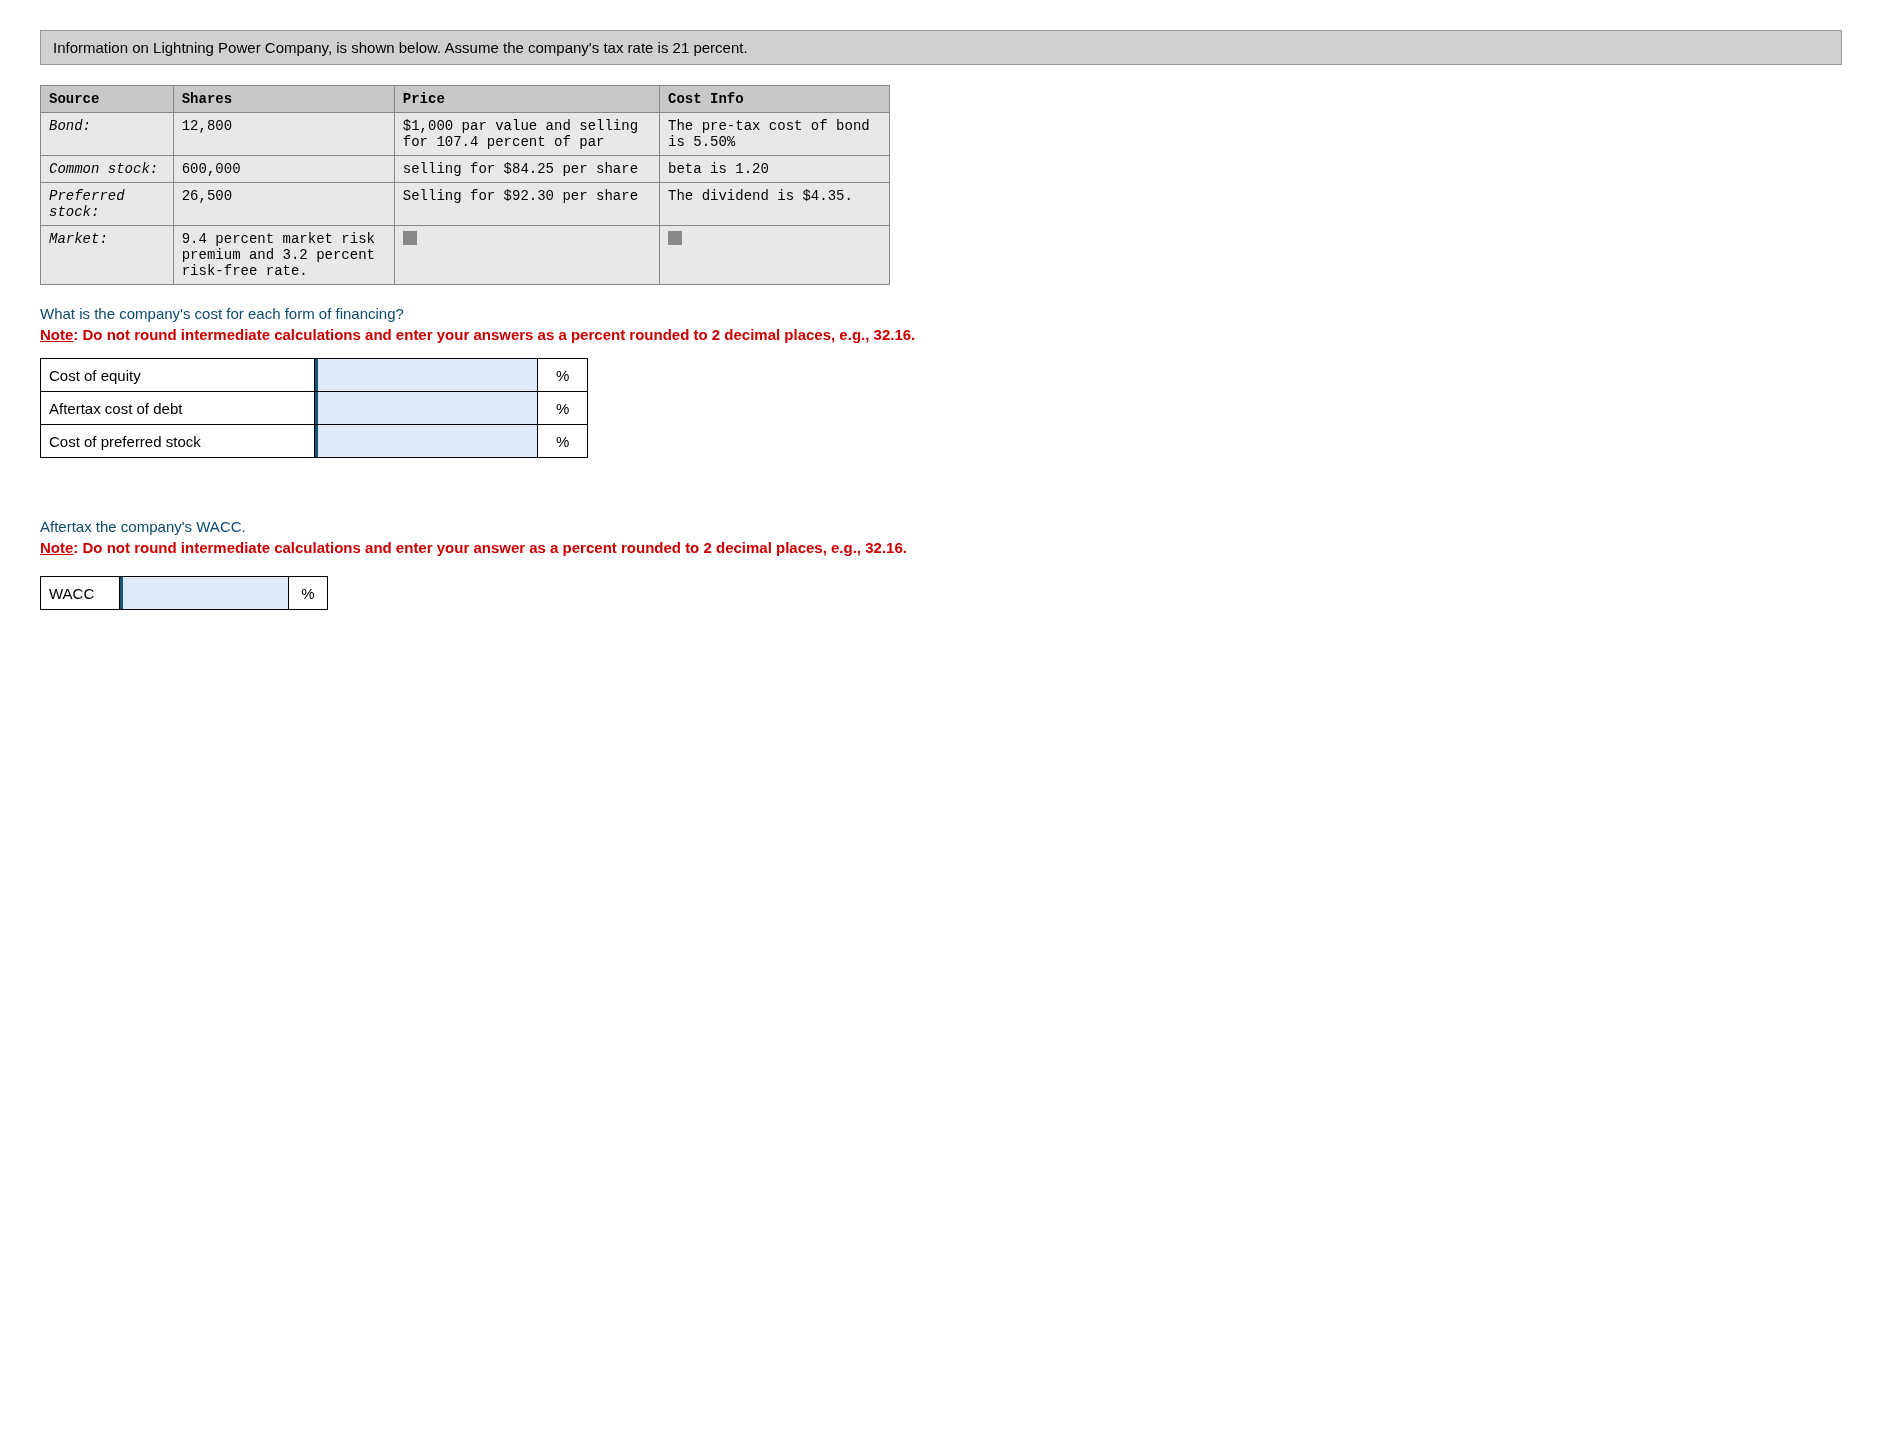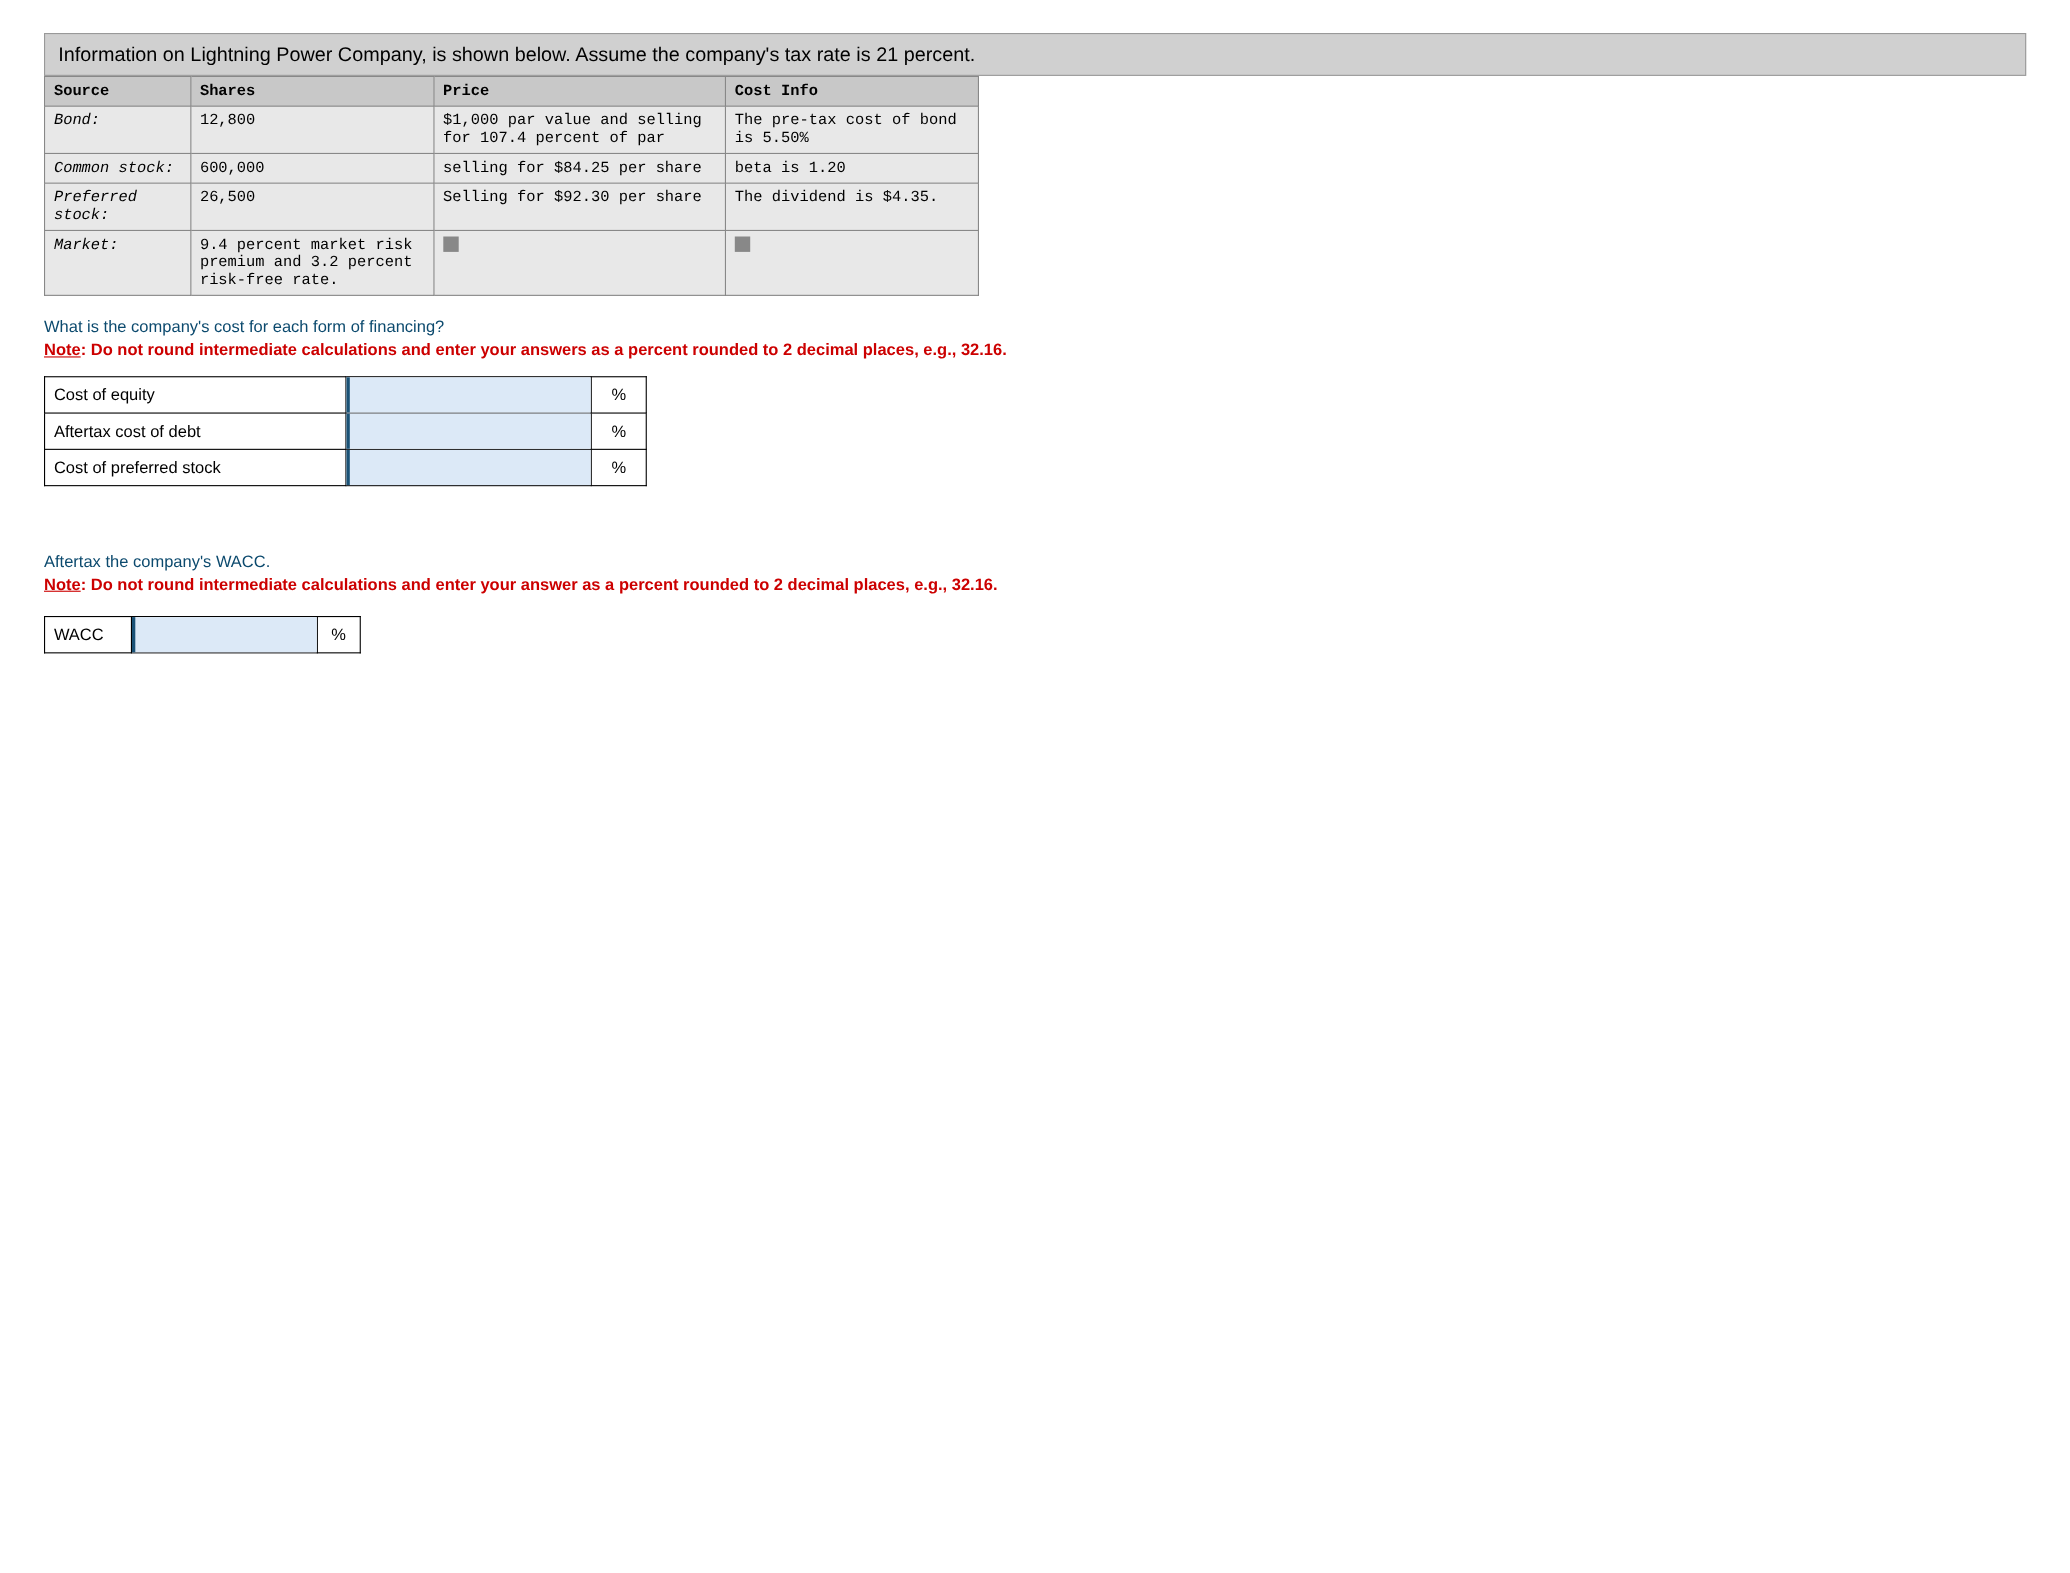--- a/index.html
+++ b/index.html
@@ -13,21 +13,22 @@
       font-family: Arial, sans-serif;
       font-size: 15px;
       color: #000000;
       padding: 30px 40px;
     }
 
     .info-banner {
       background: #d0d0d0;
       border: 1px solid #999;
       padding: 8px 12px;
-      font-size: 18px;
+      font-size: 15px;
+      margin-bottom: 20px;
       display: inline-block;
       width: 100%;
     }
 
     .data-table {
       border-collapse: collapse;
       width: 850px;
       margin-bottom: 20px;
       font-family: 'Courier New', monospace;
       font-size: 14px;

